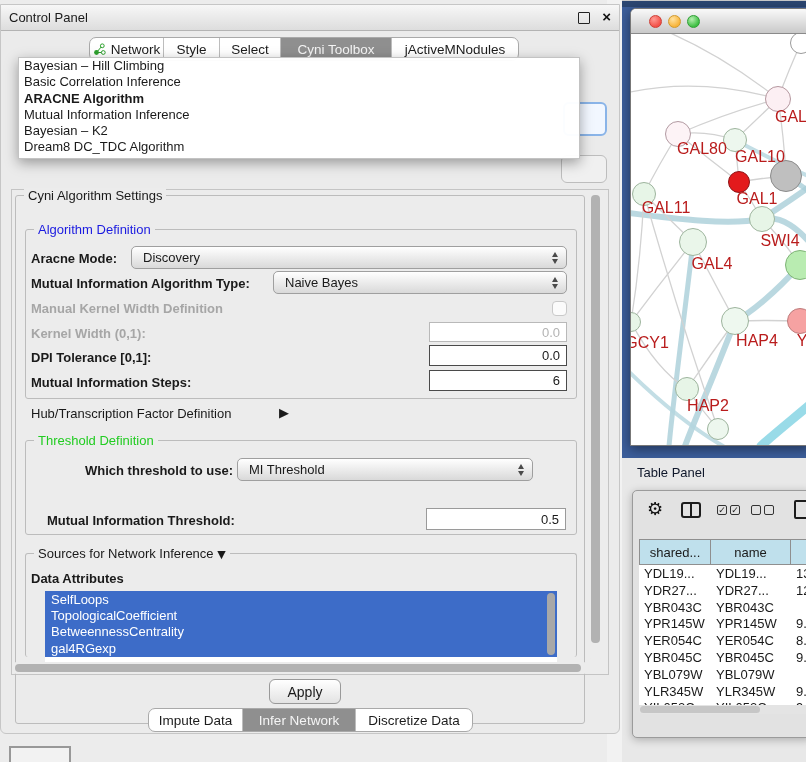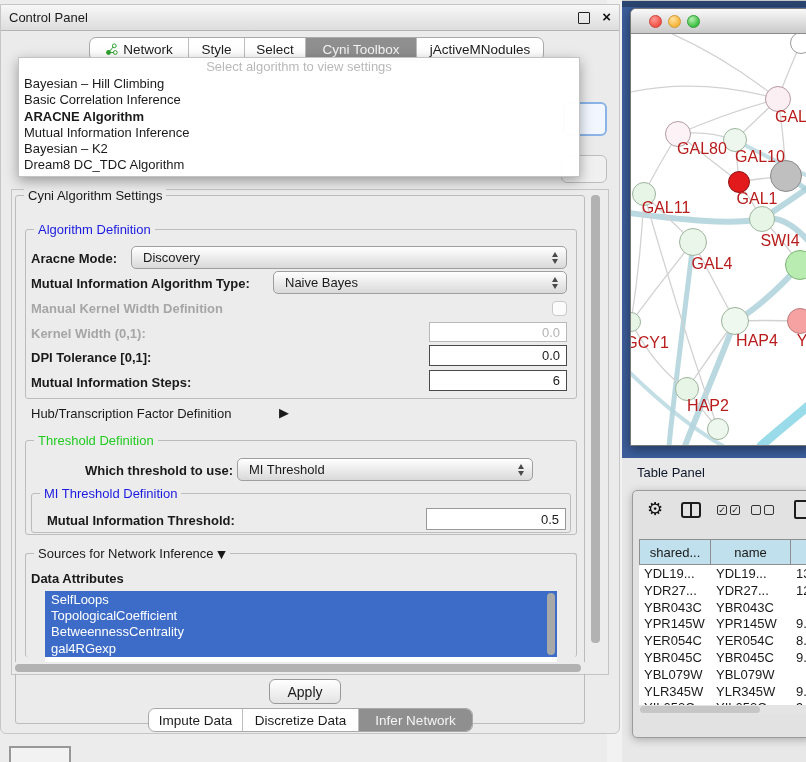--- a/index.html
+++ b/index.html
@@ -249,21 +249,21 @@
   </div>
 
   <div class="cp">
     <div class="cp-titlebar">
       <span class="cp-title">Control Panel</span>
       <span class="float-btn"></span>
       <span class="close-btn">×</span>
     </div>
 
     <div class="tabbar" style="left:88px;top:32px">
-      <div class="tab" style="width:99px">
+      <div class="tab" style="width:74px">
         <svg width="13" height="13" viewBox="0 0 13 13">
           <line x1="3.5" y1="9.5" x2="9" y2="3" stroke="#2da02d" stroke-width="1"></line>
           <line x1="3.5" y1="9.5" x2="10" y2="9.5" stroke="#2da02d" stroke-width="1"></line>
           <circle cx="3.5" cy="9.5" r="2.4" fill="#2da02d"></circle>
           <circle cx="9.3" cy="2.8" r="1.9" fill="#fff" stroke="#2da02d" stroke-width="1"></circle>
           <circle cx="10.3" cy="9.5" r="1.9" fill="#fff" stroke="#2da02d" stroke-width="1"></circle>
         </svg>
         <span>Network</span>
       </div>
       <div class="tab" style="width:56px">
@@ -324,23 +324,20 @@
       <span class="gb-title" style="color:#21cc21">Threshold Definition</span>
     </div>
     <span class="lbl bl" style="left:84px;top:458px">Which threshold to use:</span>
     <div class="combo" style="left:236px;top:453px;width:296px;height:23px">
       <span>MI Threshold</span>
       <span class="stepper">
           <span class="tri-up"></span>
           <span class="tri-dn"></span>
         </span>
     </div>
-    <div class="groupbox" style="left:30px;top:488px;width:540px;height:40px">
-      <span class="gb-title" style="color:#1a1ae0">MI Threshold Definition</span>
-    </div>
     <span class="lbl bl" style="left:46px;top:508px">Mutual Information Threshold:</span>
     <div class="field" style="left:425px;top:503px;width:140px;height:22px;border:1px solid #9a9a9a">0.5</div>
 
     <div class="groupbox" style="left:24px;top:548px;width:552px;height:104px;border-bottom:none">
       <span class="gb-title">
         <span>Sources for Network Inference</span>
         <span class="glyph" style="font-size:11px">▼</span>
       </span>
     </div>
     <span class="lbl bl" style="left:30px;top:566px">Data Attributes</span>
@@ -358,31 +355,30 @@
     <div class="scroll-track" style="left:12px;top:657px;width:574px;height:12px;background:#ececec">
       <div class="scroll-thumb" style="left:2px;top:2px;width:566px;height:8px"></div>
     </div>
 
     <div class="apply-btn">Apply</div>
 
     <div class="tabbar" style="left:147px;top:703px">
       <div class="tab" style="width:94px">
         <span>Impute Data</span>
       </div>
+      <div class="tab sel" style="width:113px">
+        <span>Infer Network</span>
+      </div>
       <div class="tab" style="width:116px">
         <span>Discretize Data</span>
       </div>
-      <div class="tab sel" style="width:113px">
-        <span>Infer Network</span>
-      </div>
     </div>
   </div>
 
   <div class="popup">
-    <div class="popup-header">Select algorithm to view settings</div>
     <div class="popup-item">Bayesian – Hill Climbing</div>
     <div class="popup-item">Basic Correlation Inference</div>
     <div class="popup-item bold">ARACNE Algorithm</div>
     <div class="popup-item">Mutual Information Inference</div>
     <div class="popup-item">Bayesian – K2</div>
     <div class="popup-item">Dream8 DC_TDC Algorithm</div>
   </div>
 
   <div class="mini-box"></div>
 

